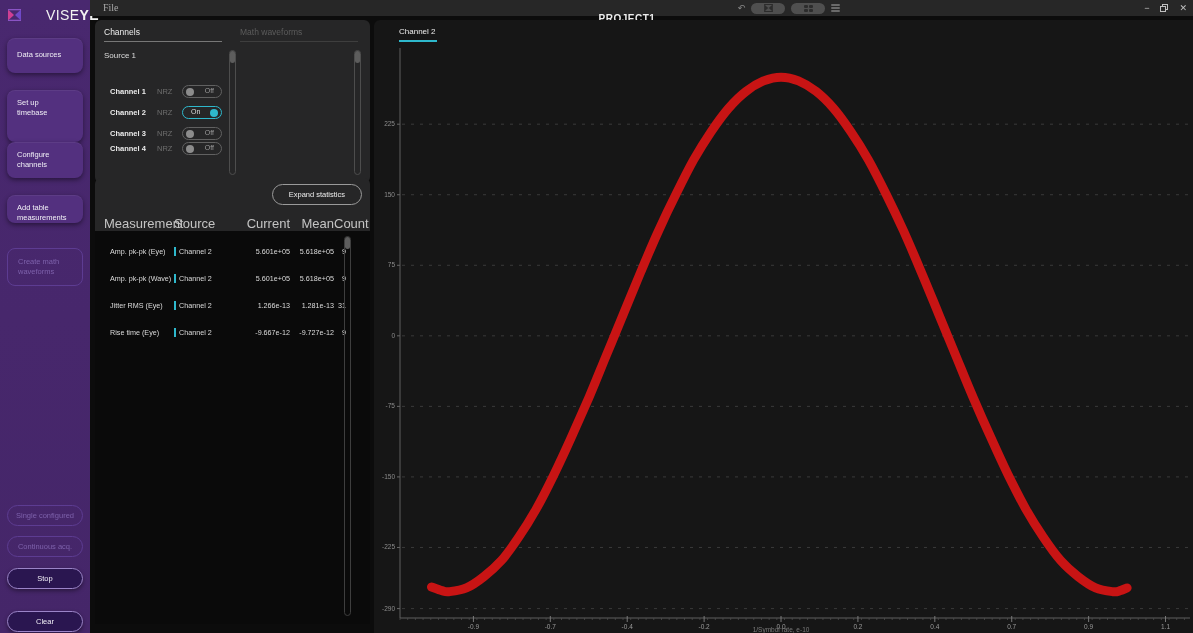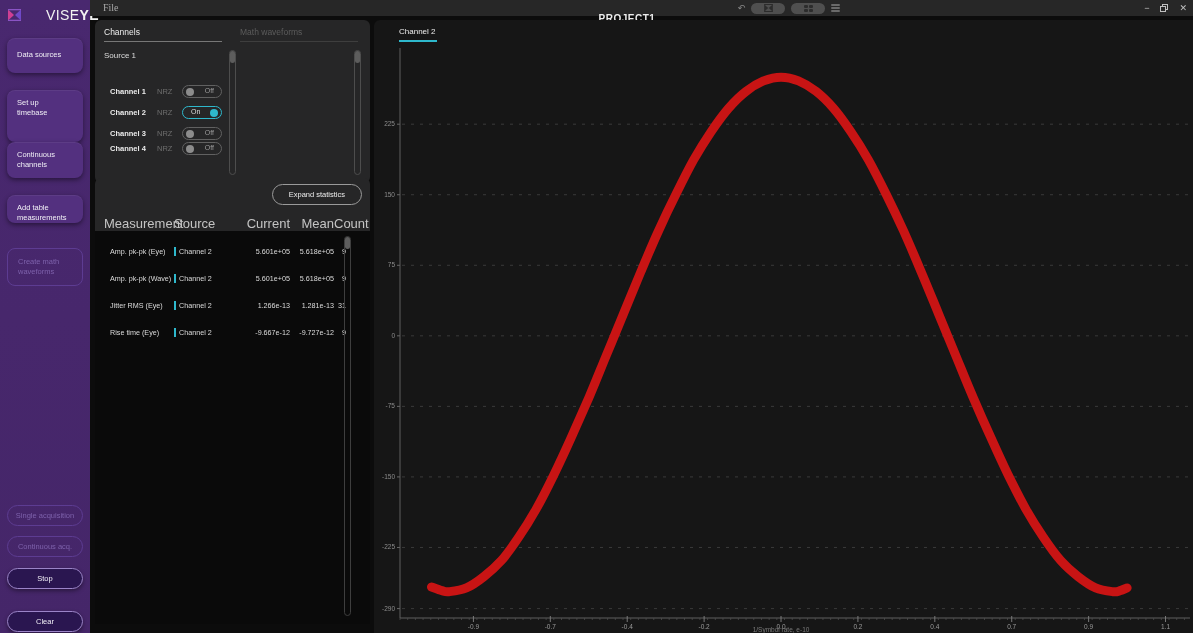--- a/index.html
+++ b/index.html
@@ -112,29 +112,29 @@
         <path d="M14,0.5 L8,6 L14,11.5 Z" fill="#6f49c8"></path>
         <rect x="1" y="0" width="13" height="1.3" fill="#8a54c4"></rect>
         <rect x="1" y="10.7" width="13" height="1.3" fill="#8a54c4"></rect>
       </svg>
       <span class="logo-text"><span>VISE</span><b>YE</b></span>
     </div>
 
     <div class="nav-btn" style="top:38px;height:35px;display:flex;align-items:center;"><span>Data sources</span></div>
     <div class="nav-btn" style="top:90px;height:52px;"><span>Set up
 timebase</span></div>
-    <div class="nav-btn" style="top:142px;height:36px;"><span>Continuous
+    <div class="nav-btn" style="top:142px;height:36px;"><span>Configure
 channels</span></div>
     <div class="nav-btn" style="top:195px;height:28px;"><span>Add table
 measurements</span></div>
     <div class="nav-btn disabled" style="top:248px;height:38px;"><span>Create math
 waveforms</span></div>
 
     <div class="act-btn disabled" style="top:505px;">
-        <span>Single acquisition</span>
+        <span>Single configured</span>
       </div>
     <div class="act-btn disabled" style="top:536px;">
         <span>Continuous acq.</span>
       </div>
     <div class="act-btn" style="top:568px;">
         <span>Stop</span>
       </div>
     <div class="act-btn" style="top:611px;">
         <span>Clear</span>
       </div>

